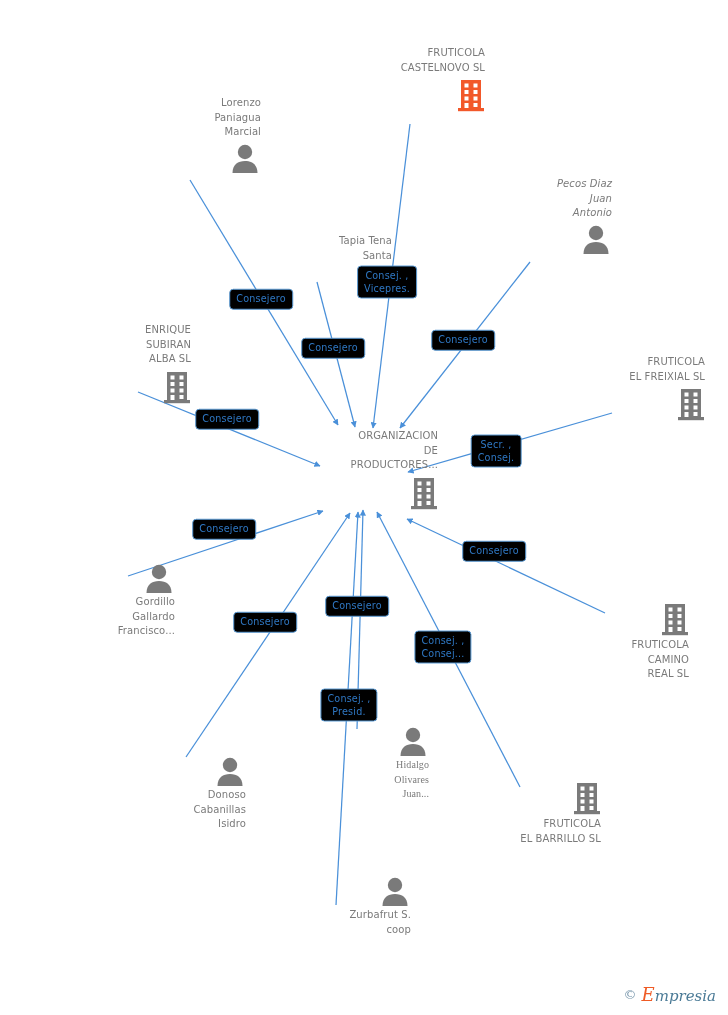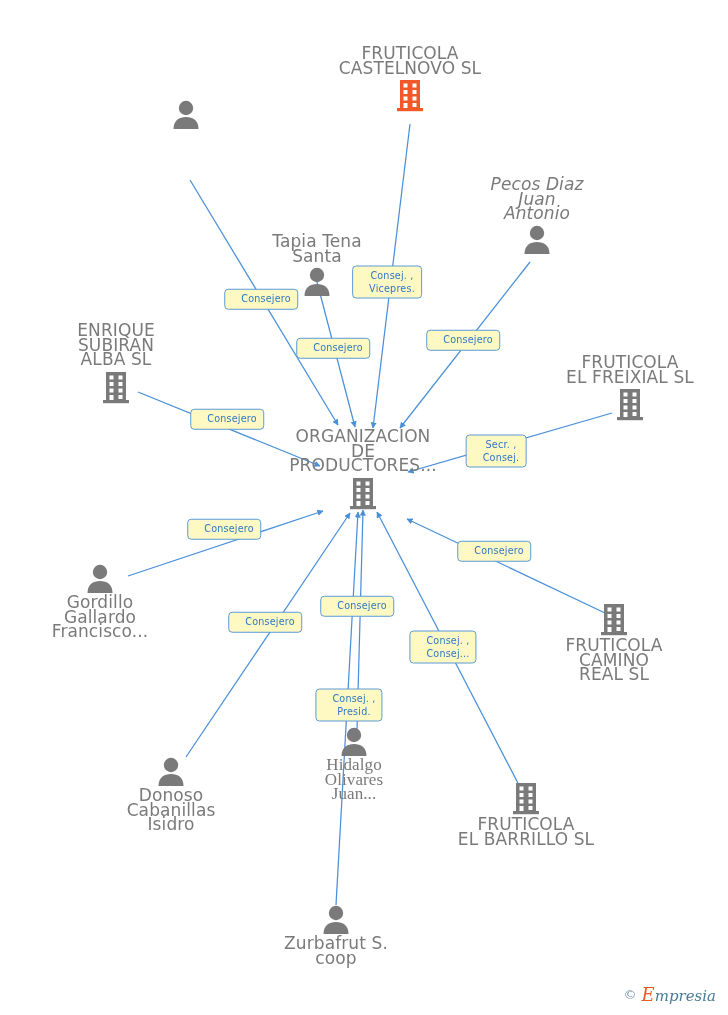--- a/index.html
+++ b/index.html
@@ -26,45 +26,45 @@
     left: 0;
     top: 0;
     width: 728px;
     height: 1015px;
     pointer-events: none;
   }
   .node {
     position: absolute;
     width: 150px;
     margin-left: -75px;
-    text-align: center;
+    text-align: right;
     color: #7a7a7a;
-    font-size: 17px;
+    font-size: 10px;
     line-height: 14.5px;
     letter-spacing: 0.1px;
   }
   .node .label {
     display: block;
     white-space: pre-line;
   }
   .node .glyph {
     display: block;
     line-height: 0;
   }
   .node.label-above .glyph { margin-top: 3px; }
   .node.label-below .glyph { margin-bottom: 2px; }
   .edge-label {
     position: absolute;
-    background: #fef9c3;
+    background: #000000;
     border: 1.3px solid #5b9bd5;
     border-radius: 4px;
     color: #2f78c4;
     font-size: 9.6px;
     line-height: 12.5px;
-    padding: 3px 6px 3px 16px;
+    padding: 3px 6px 3px 6px;
     text-align: center;
     white-space: pre-line;
     transform: translate(-50%, -50%);
     box-sizing: border-box;
     letter-spacing: 0.2px;
   }
   #watermark {
     position: absolute;
     right: 12px;
     bottom: 10px;
@@ -134,20 +134,23 @@
           <rect x="7.5" y="18.5" width="4" height="4"></rect>
           <rect x="16.5" y="18.5" width="4" height="4"></rect>
           <rect x="7.5" y="25" width="4" height="5"></rect>
           <rect x="16.5" y="25" width="4" height="4"></rect>
         </g>
       </svg>
     </span>
   </div>
 
   <div class="node label-above" style="left:186px; top:96px;">
+    <span class="label">Lorenzo
+Paniagua
+Marcial</span>
     <span class="glyph">
       <svg width="32" height="30" viewBox="0 0 32 30">
         <circle cx="16" cy="9" r="7.2" fill="#7a7a7a"></circle>
         <path d="M 3.5 30 C 3.5 21.5 9 18 16 18 C 23 18 28.5 21.5 28.5 30 Z" fill="#7a7a7a"></path>
       </svg>
     </span>
   </div>
 
   <div class="node label-above" style="left:537px; top:177px;font-style:italic;">
     <span class="label">Pecos Diaz
@@ -309,21 +312,21 @@
           <rect x="16.5" y="18.5" width="4" height="4"></rect>
           <rect x="7.5" y="25" width="4" height="5"></rect>
           <rect x="16.5" y="25" width="4" height="4"></rect>
         </g>
       </svg>
     </span>
     <span class="label">FRUTICOLA
 EL BARRILLO  SL</span>
   </div>
 
-  <div class="node label-below" style="left:336px; top:904px;">
+  <div class="node label-below" style="left:336px; top:876px;">
     <span class="glyph">
       <svg width="32" height="30" viewBox="0 0 32 30">
         <circle cx="16" cy="9" r="7.2" fill="#7a7a7a"></circle>
         <path d="M 3.5 30 C 3.5 21.5 9 18 16 18 C 23 18 28.5 21.5 28.5 30 Z" fill="#7a7a7a"></path>
       </svg>
     </span>
     <span class="label">Zurbafrut S.
 coop</span>
   </div>
 

